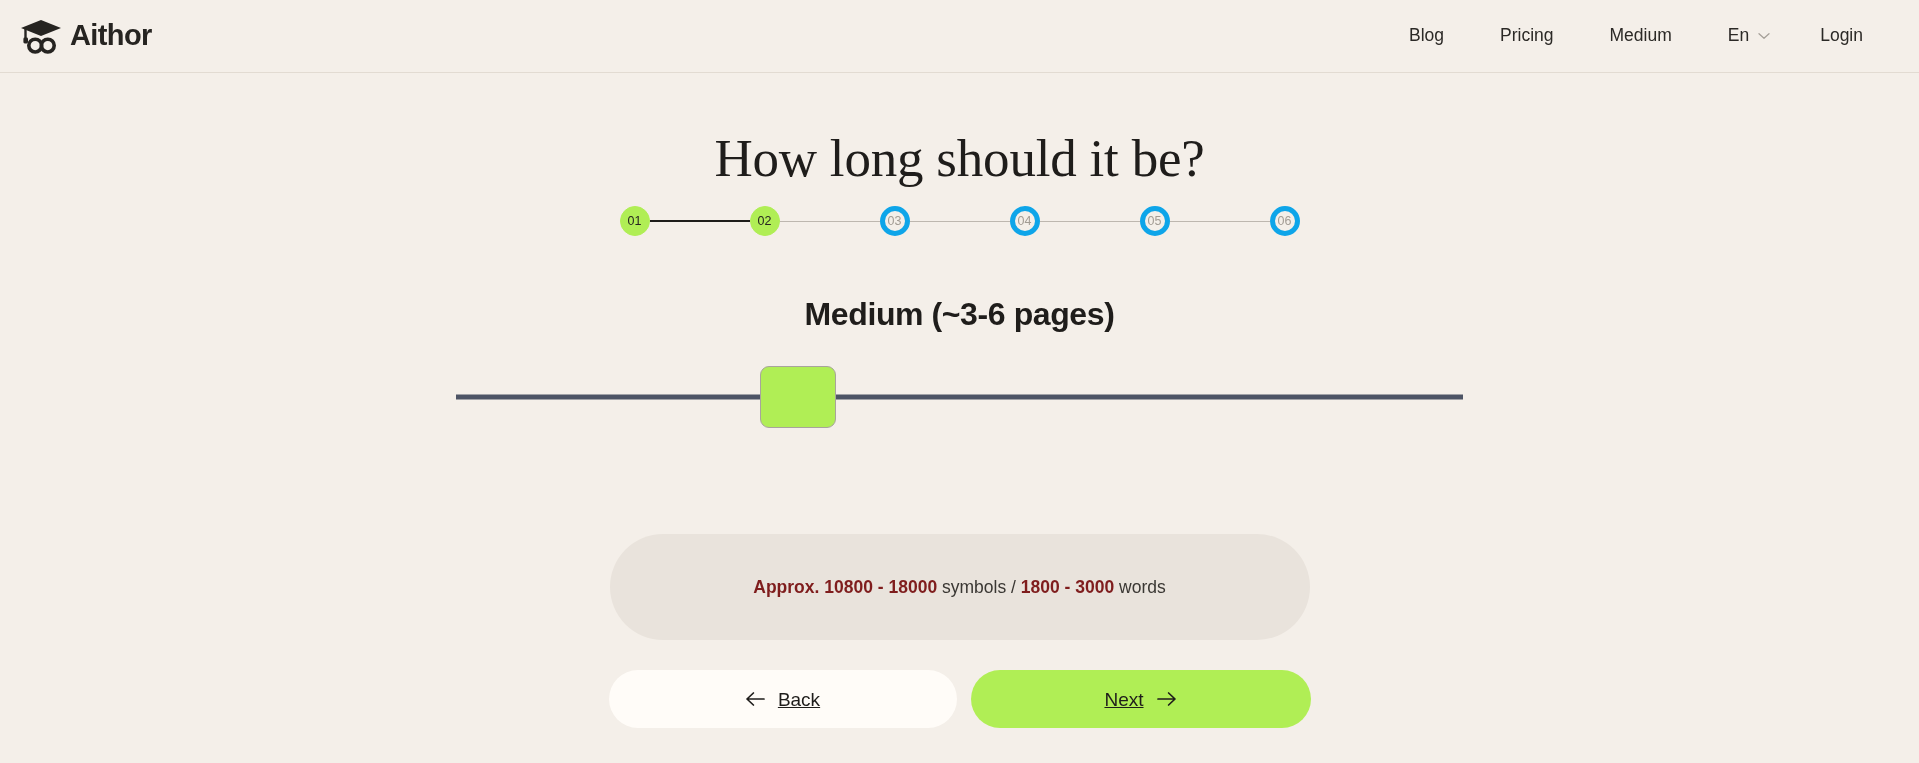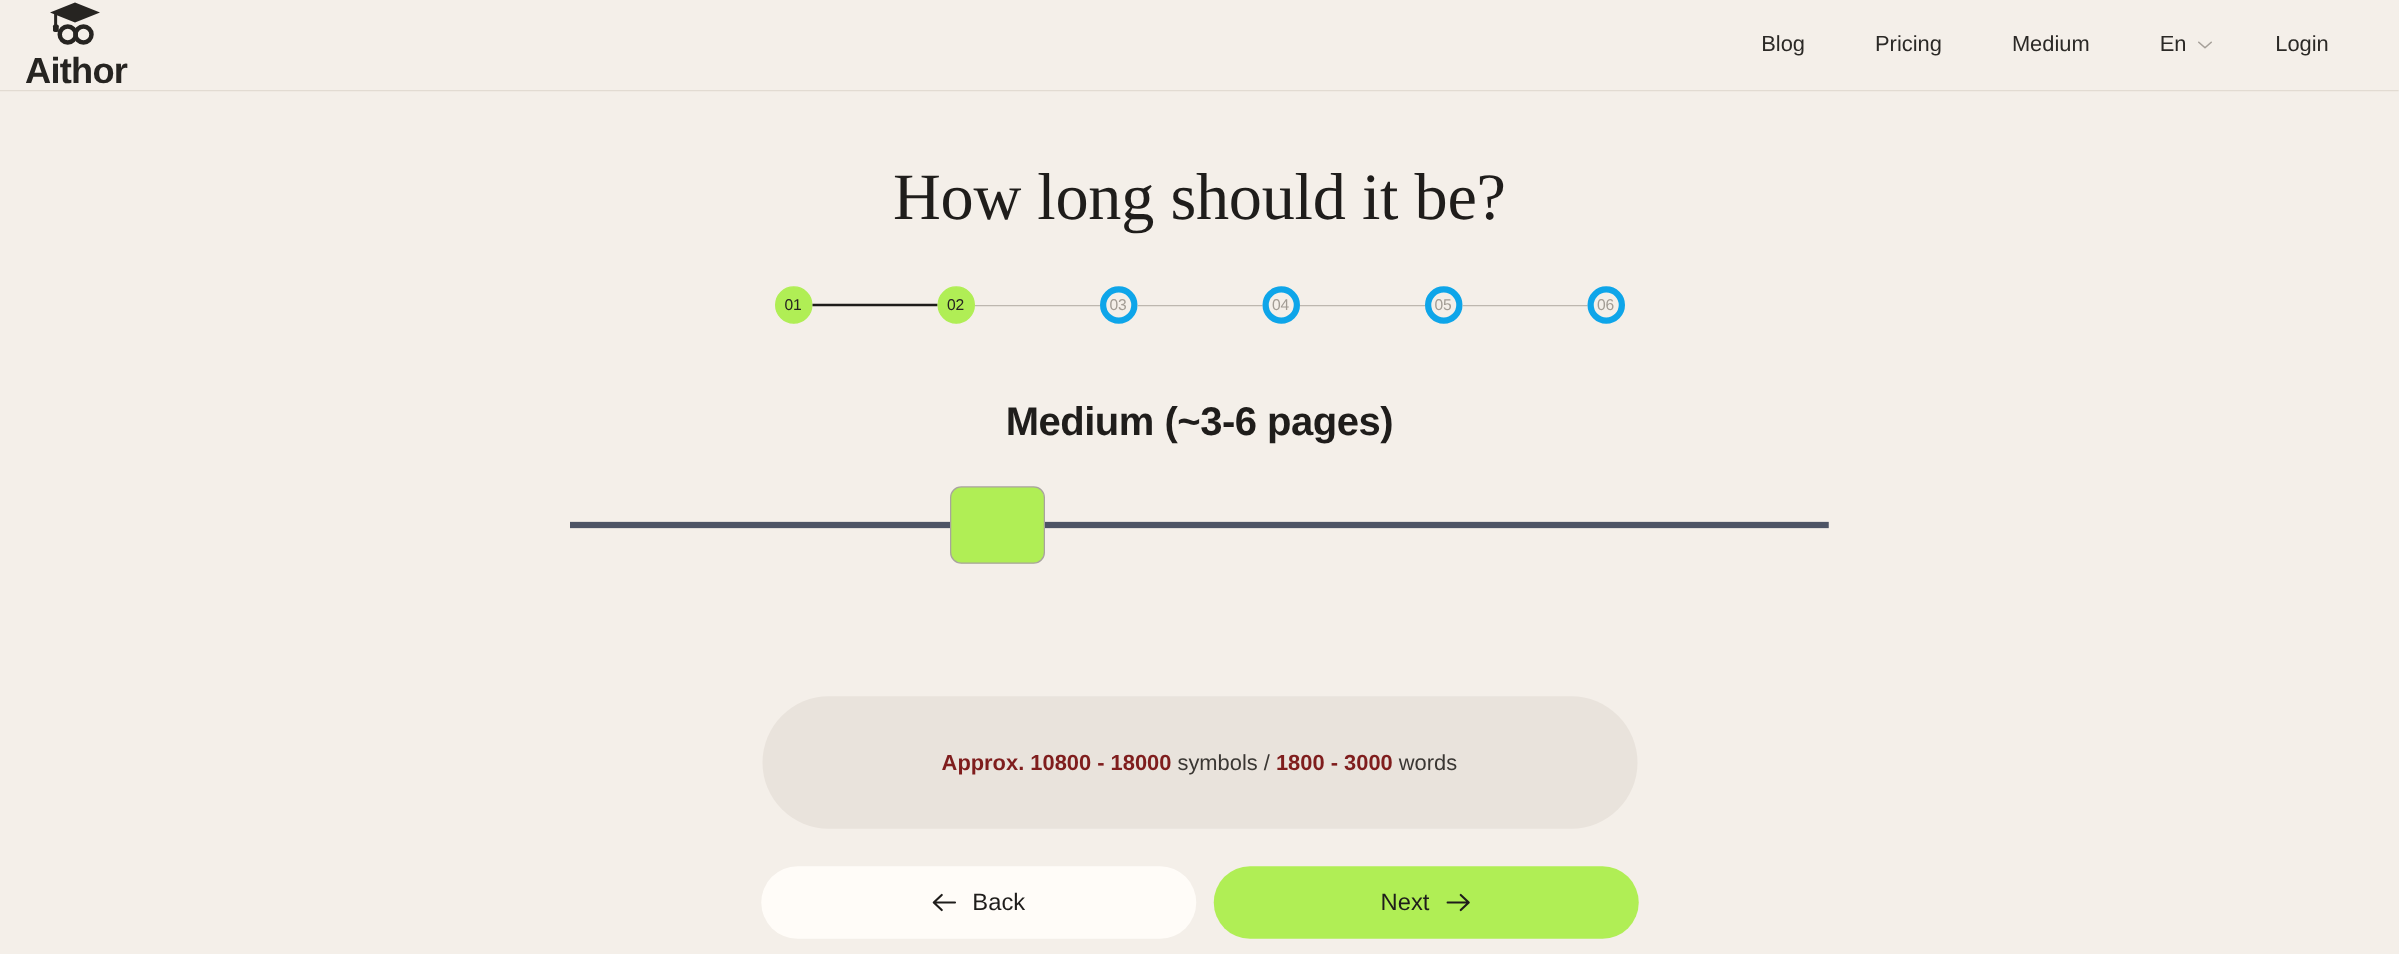--- a/index.html
+++ b/index.html
@@ -26,21 +26,20 @@
     justify-content: space-between;
     padding: 0 18px 0 20px;
     background: #F4EFE9;
   }
 
   .logo {
     display: flex;
     align-items: center;
     gap: 6px;
     cursor: pointer;
-    flex-direction: column;
   }
 
   .logo-mark {
     width: 44px;
     height: 38px;
     display: block;
     flex: none;
   }
 
   .logo-text {
@@ -103,21 +102,21 @@
     color: #1F1D1B;
     letter-spacing: -0.2px;
     margin-top: 56px;
     line-height: 1.1;
   }
 
   
   .stepper {
     display: flex;
     align-items: center;
-    margin-top: 42px;
+    margin-top: 19px;
   }
 
   .step {
     width: 30px;
     height: 30px;
     border-radius: 50%;
     display: flex;
     align-items: center;
     justify-content: center;
     font-size: 12.5px;
@@ -222,20 +221,21 @@
     border: none;
     display: flex;
     align-items: center;
     justify-content: center;
     gap: 13px;
     font-family: "Liberation Sans", sans-serif;
     font-size: 19px;
     color: #1F1D1B;
     cursor: pointer;
     line-height: 1;
+    text-decoration: underline;
   }
 
   .btn-back {
     width: 348px;
     background: #FFFCF8;
   }
 
   .btn-next {
     width: 340px;
     background: #B0EE55;

